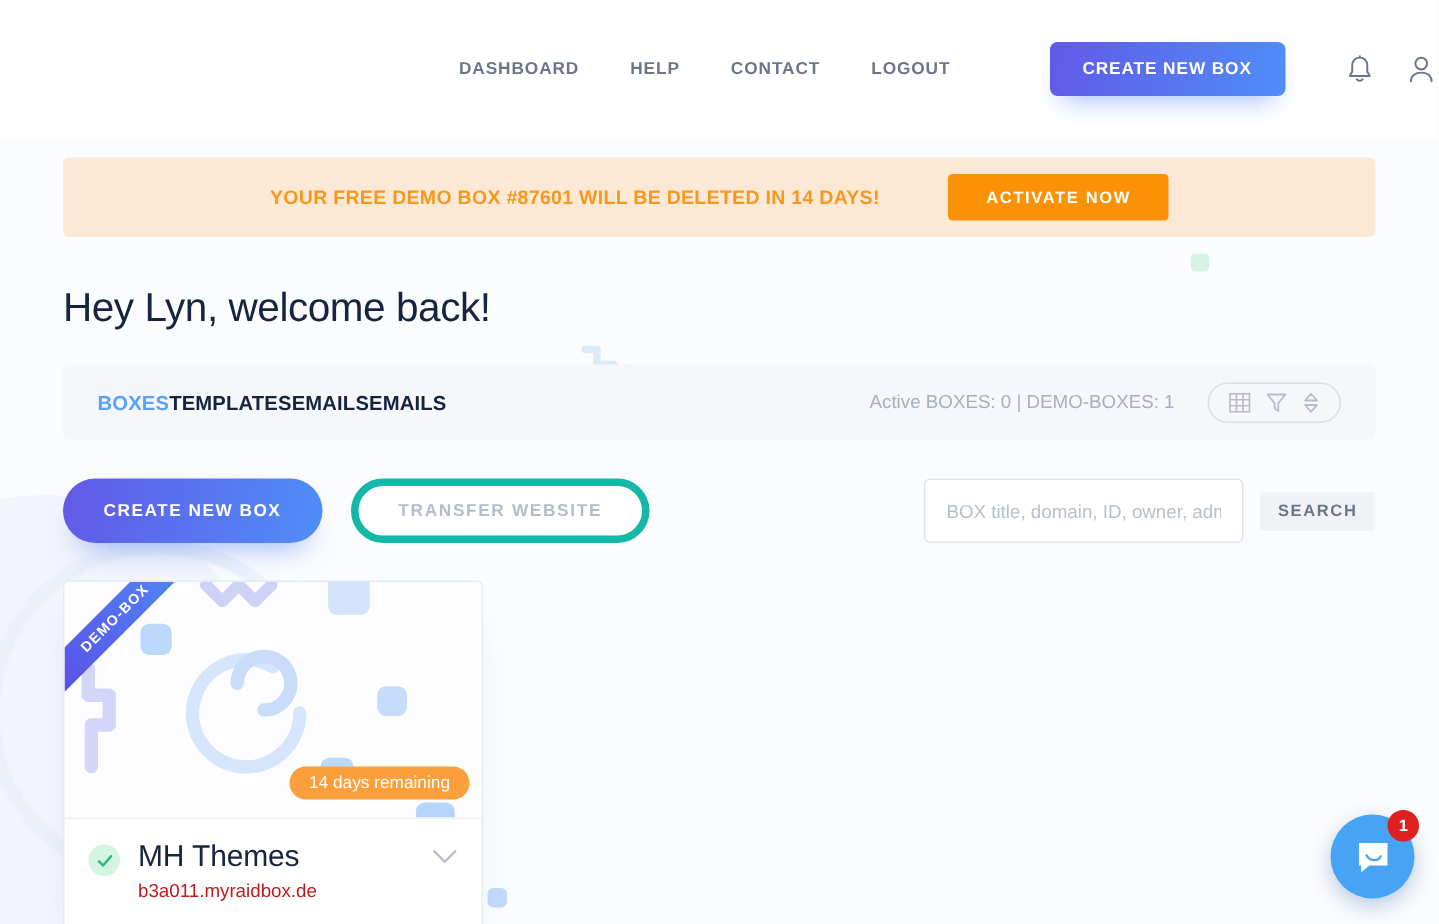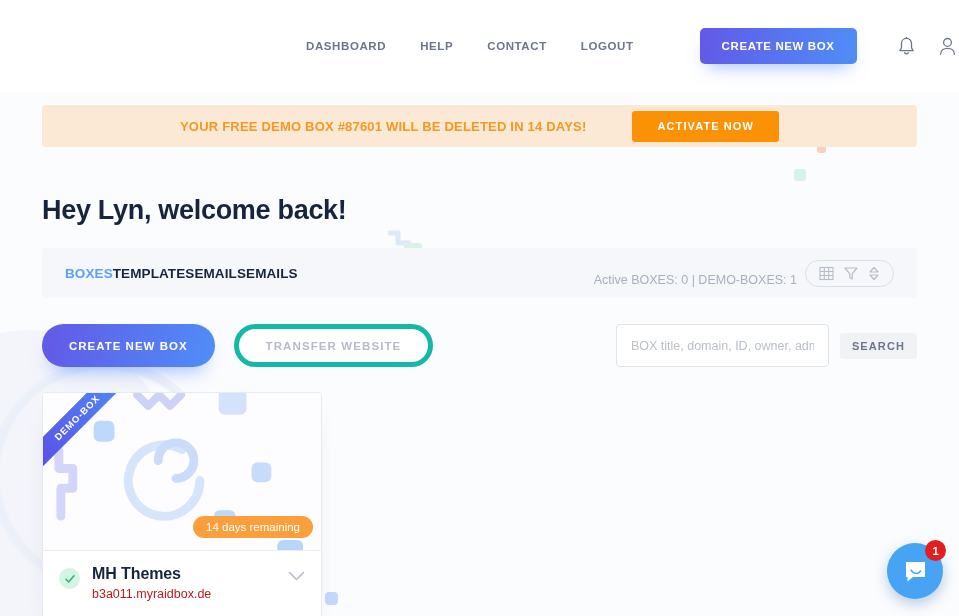--- a/index.html
+++ b/index.html
@@ -93,21 +93,21 @@
   
   .wrap {
     position: relative;
     z-index: 2;
     padding: 0 42px;
   }
 
   
   .alert {
     margin-top: 13px;
-    height: 42px;
+    height: 53px;
     background: #fce9d5;
     border-radius: 4px;
     display: flex;
     align-items: center;
     justify-content: center;
     gap: 46px;
     padding: 0 24px;
   }
   .alert-text {
     font-size: 13px;
@@ -126,23 +126,23 @@
     font-weight: bold;
     letter-spacing: 1.1px;
     padding: 0 25px;
     height: 31px;
     cursor: pointer;
     white-space: nowrap;
   }
 
   
   .greeting {
-    margin-top: 48px;
+    margin-top: 32px;
     font-size: 27px;
-    font-weight: bold;
+    font-weight: normal;
     color: #16243e;
     letter-spacing: -.3px;
   }
 
   
   .tabs-bar {
     margin-top: 22px;
     height: 50px;
     background: #f5f7fb;
     border-radius: 4px;
@@ -159,22 +159,22 @@
     font-weight: bold;
     color: #16243e;
     letter-spacing: .1px;
     cursor: pointer;
     white-space: nowrap;
   }
   .tab.active { color: #5aa2f7; }
   .tabs-right {
     margin-left: auto;
     display: flex;
-    align-items: flex-end;
-    gap: 8px;
+    align-items: center;
+    gap: 22px;
   }
   .counts {
     font-size: 12.5px;
     color: #a8b0bd;
     white-space: nowrap;
   }
   .view-pill {
     border: 1px solid #d9dee7;
     border-radius: 16px;
     height: 27px;
@@ -311,22 +311,22 @@
     border-radius: 50%;
     background: #d4f5e3;
     display: flex;
     align-items: center;
     justify-content: center;
     margin-top: 3px;
     flex: 0 0 auto;
   }
   .card-texts { margin-left: 12px; }
   .card-title {
-    font-size: 16px;
-    font-weight: bold;
+    font-size: 20px;
+    font-weight: normal;
     color: #16243e;
     letter-spacing: -.1px;
   }
   .card-domain {
     margin-top: 4px;
     font-size: 12.5px;
     color: #b91c1c;
   }
   .chev {
     margin-left: auto;

